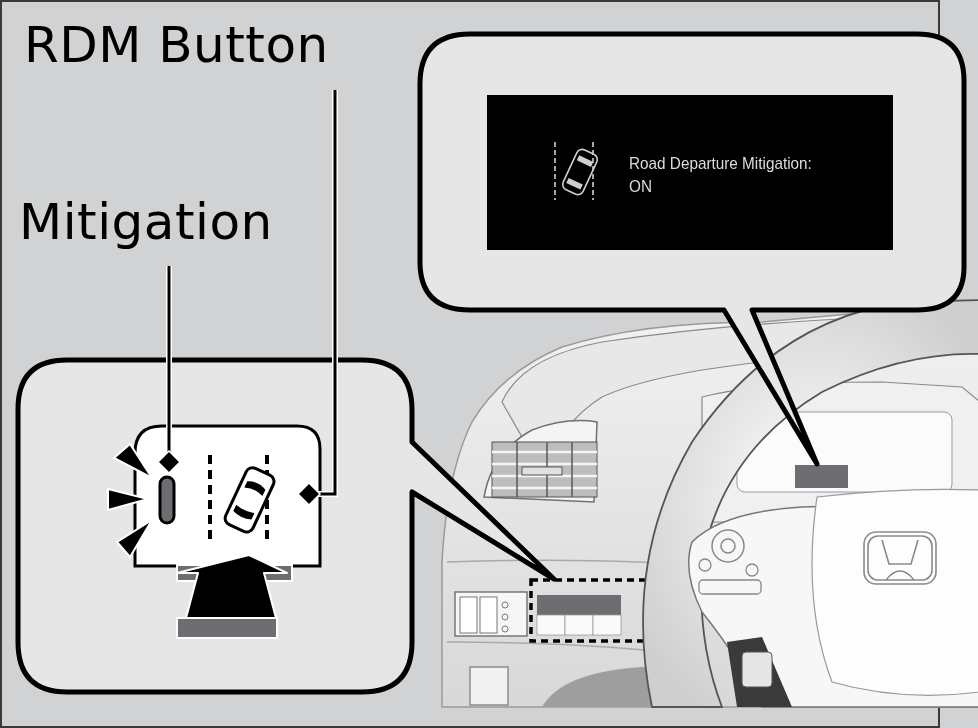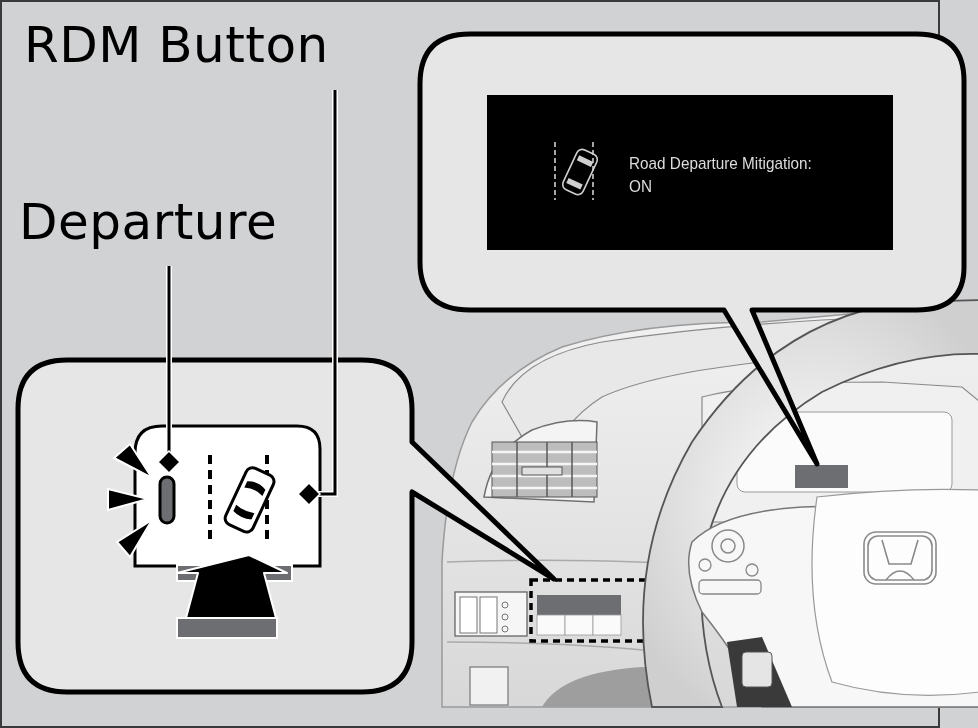--- a/index.html
+++ b/index.html
@@ -170,17 +170,17 @@
       <polygon points="167,449 178,460 167,471 156,460" fill="#000" stroke="#fff" stroke-width="1.5"></polygon>
     </g>
     <g>
       <polyline points="333,88 333,492 315,492" fill="none" stroke="#fff" stroke-width="6"></polyline>
       <polyline points="333,88 333,492 315,492" fill="none" stroke="#000" stroke-width="3"></polyline>
       <polygon points="296,492 307,481 318,492 307,503" fill="#000" stroke="#fff" stroke-width="1.5"></polygon>
     </g>
   </svg>
 
   <div class="label" id="label-rdm">RDM Button</div>
-  <div class="label" id="label-indicator">Departure</div>
+  <div class="label" id="label-indicator">Mitigation</div>
 
   <div class="mid-text" style="left:627px; top:151px;">Road Departure Mitigation:</div>
   <div class="mid-text" style="left:627px; top:174px;">ON</div>
 </div>
 
 </body></html>

